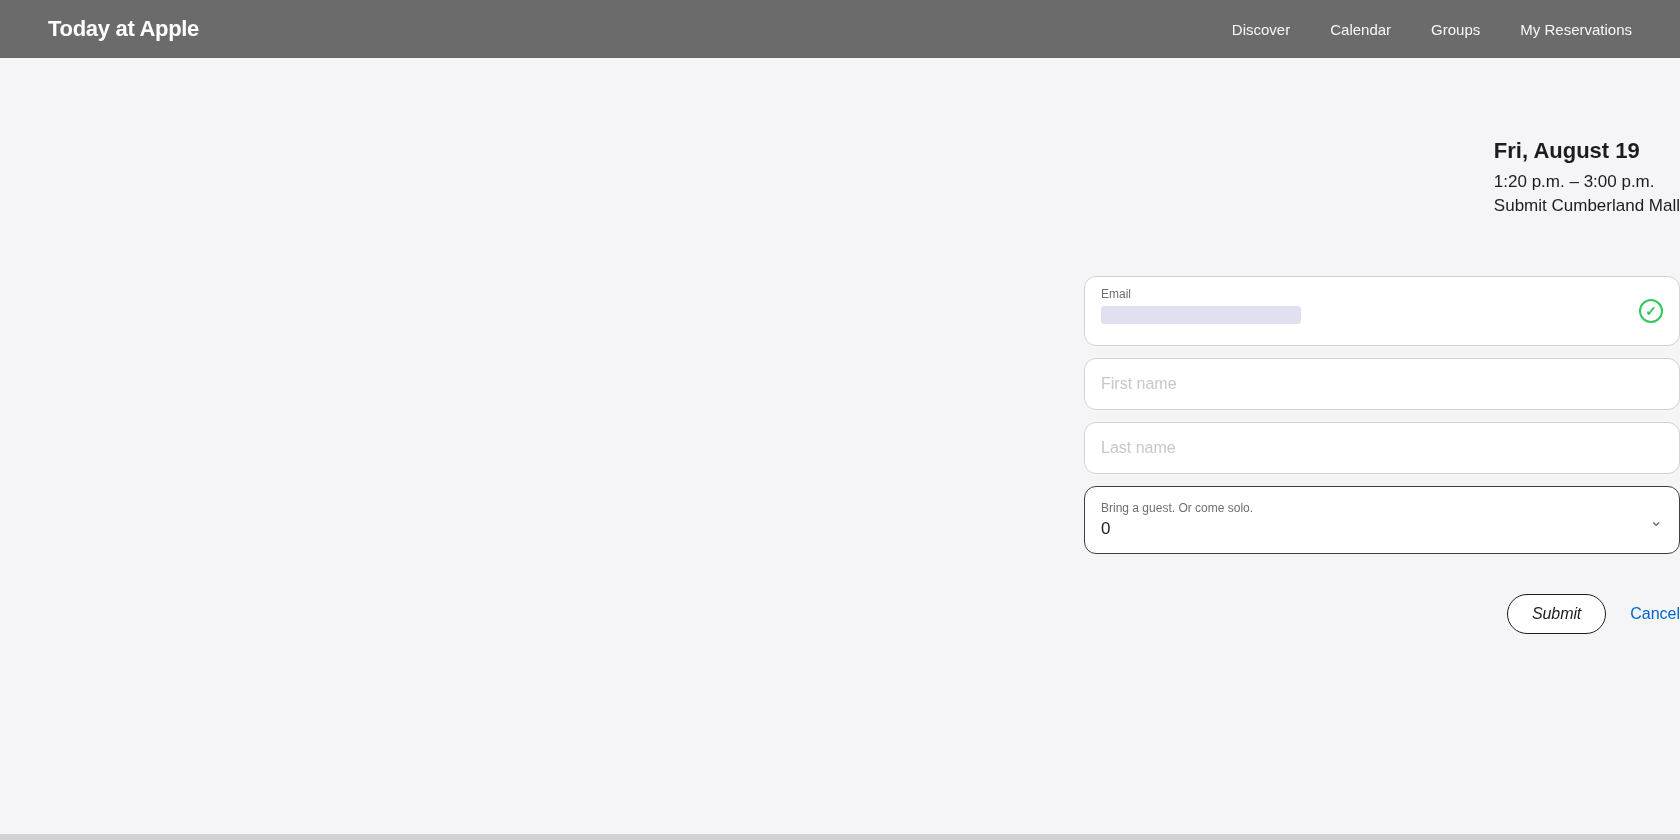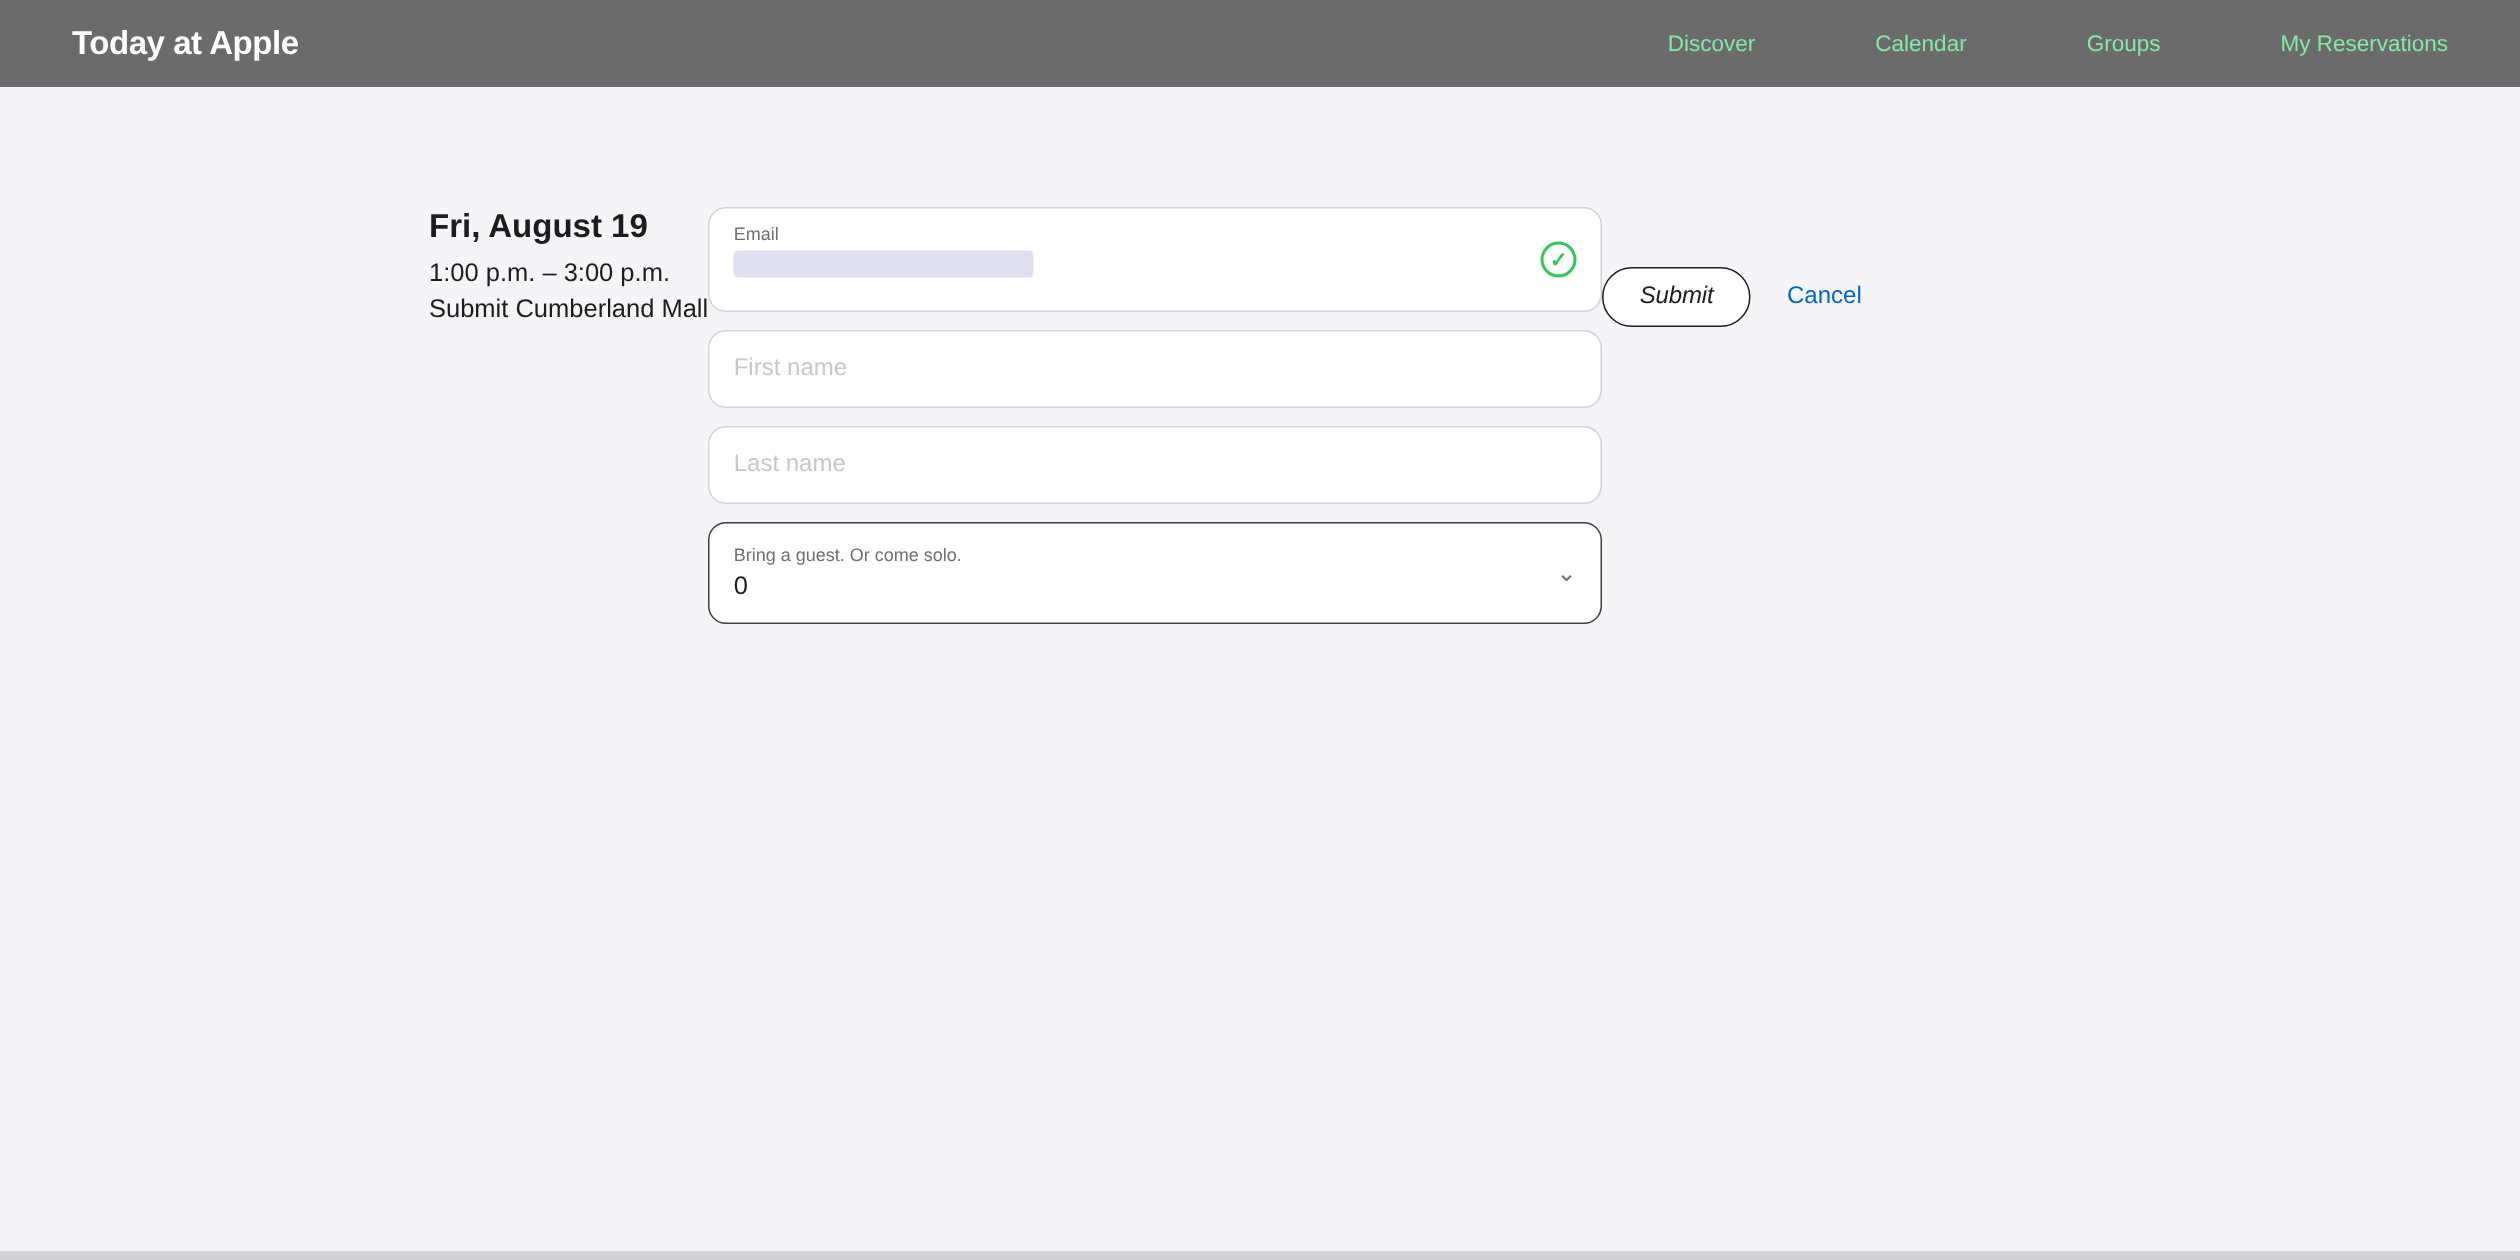--- a/index.html
+++ b/index.html
@@ -31,34 +31,33 @@
       font-weight: 700;
       letter-spacing: -0.3px;
     }
 
     nav {
       display: flex;
       gap: 40px;
     }
 
     nav a {
-      color: #86efac;
+      color: #ffffff;
       font-size: 15px;
       font-weight: 400;
       text-decoration: none;
       opacity: 0.95;
       cursor: pointer;
-      margin-left: 40px;
     }
 
     
     main {
       display: flex;
-      flex-direction: row;
-      align-items: flex-start;
+      flex-direction: column;
+      align-items: flex-end;
       padding: 80px 0 80px 286px;
     }
 
     .event-date {
       font-size: 22px;
       font-weight: 700;
       color: #1d1d1f;
       margin-bottom: 8px;
     }
 
@@ -231,21 +230,21 @@
     <a>Calendar</a>
     <a>Groups</a>
     <a>My Reservations</a>
   </nav>
 </header>
 
 <main>
 
   <div>
     <div class="event-date">Fri, August 19</div>
-    <div class="event-time">1:00 p.m. – 3:00 p.m.</div>
+    <div class="event-time">1:20 p.m. – 3:00 p.m.</div>
     <div class="event-location">Submit Cumberland Mall</div>
   </div>
 
   <div class="form-container">
 
     <div class="field-wrapper email-field">
       <span class="field-label">Email</span>
       <span class="email-value-highlight"></span>
       <span class="check-icon" style="position: absolute; right: 16px; top: 50%; transform: translateY(-50%); width: 24px; height: 24px; border-radius: 50%; border: 2px solid rgb(52, 199, 89); color: rgb(52, 199, 89); display: flex; align-items: center; justify-content: center; font-size: 14px; font-weight: 700;">✓</span>
     </div>

